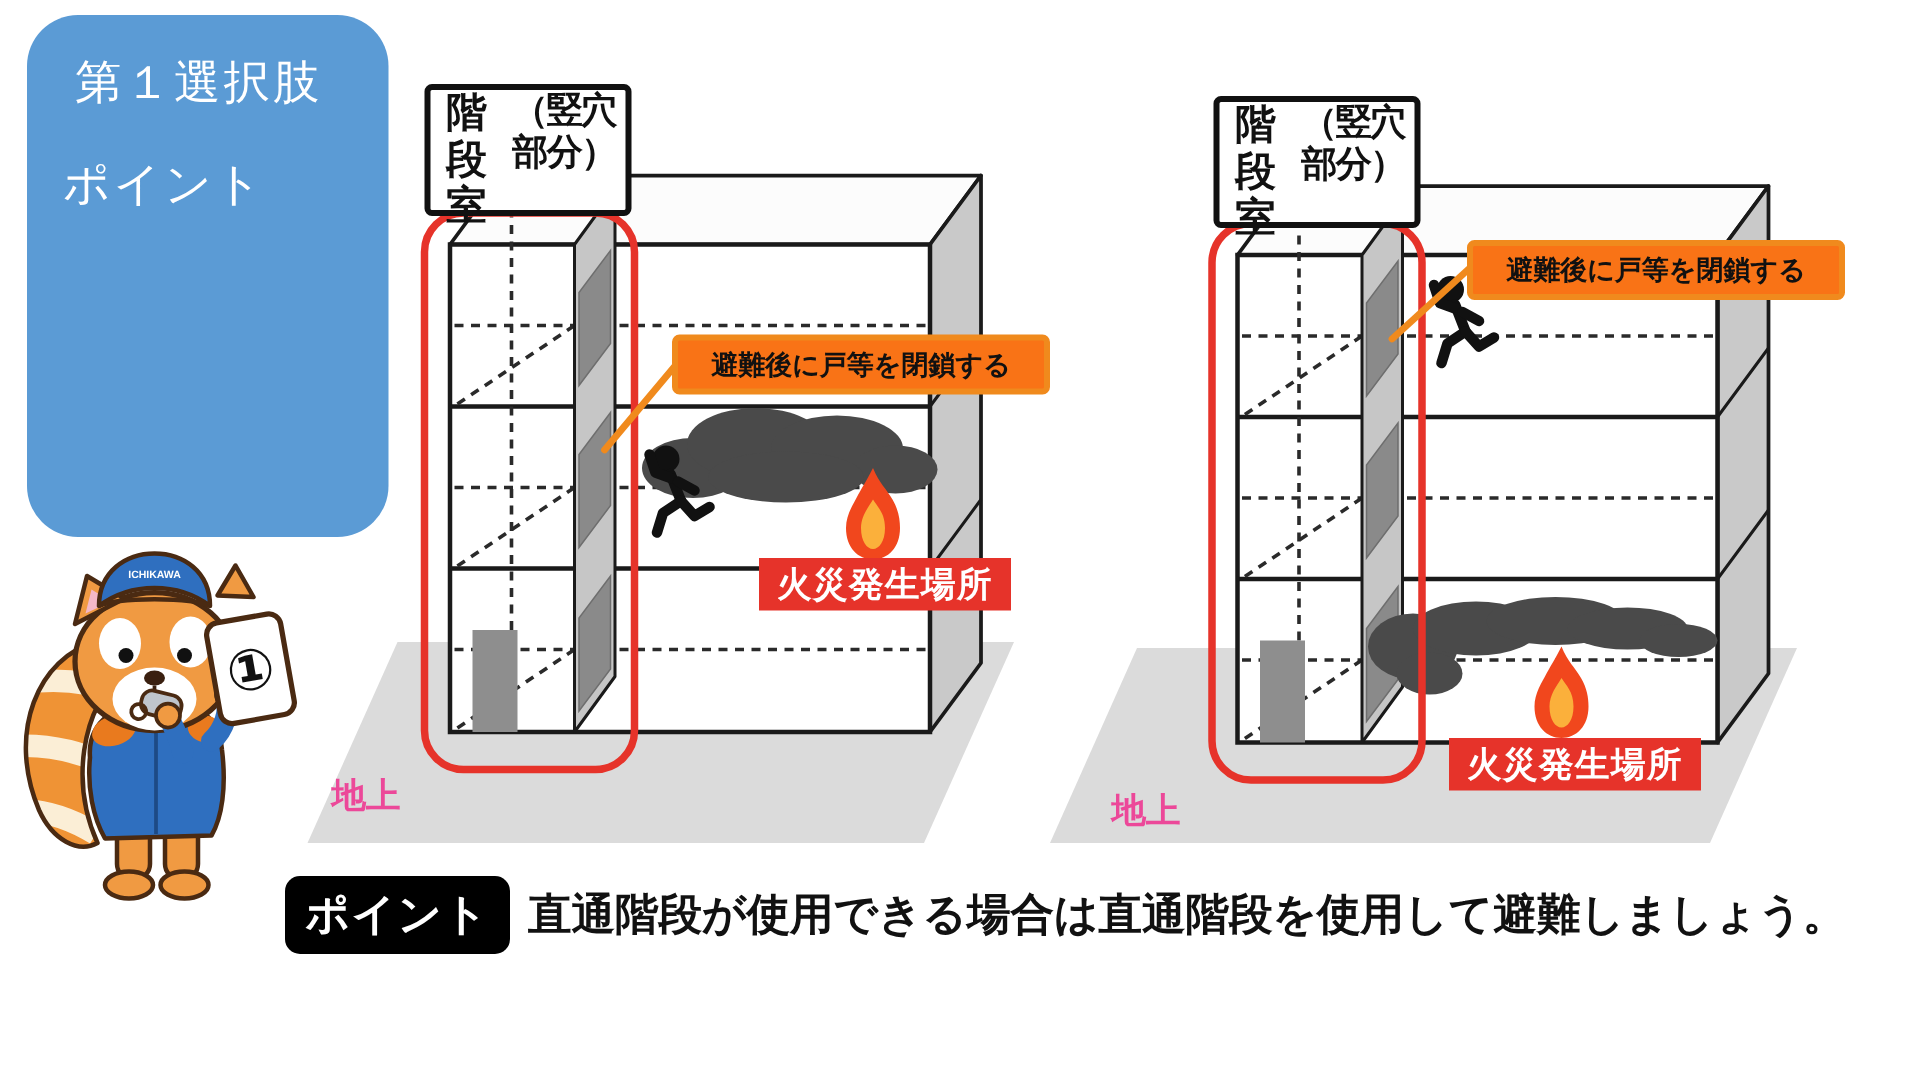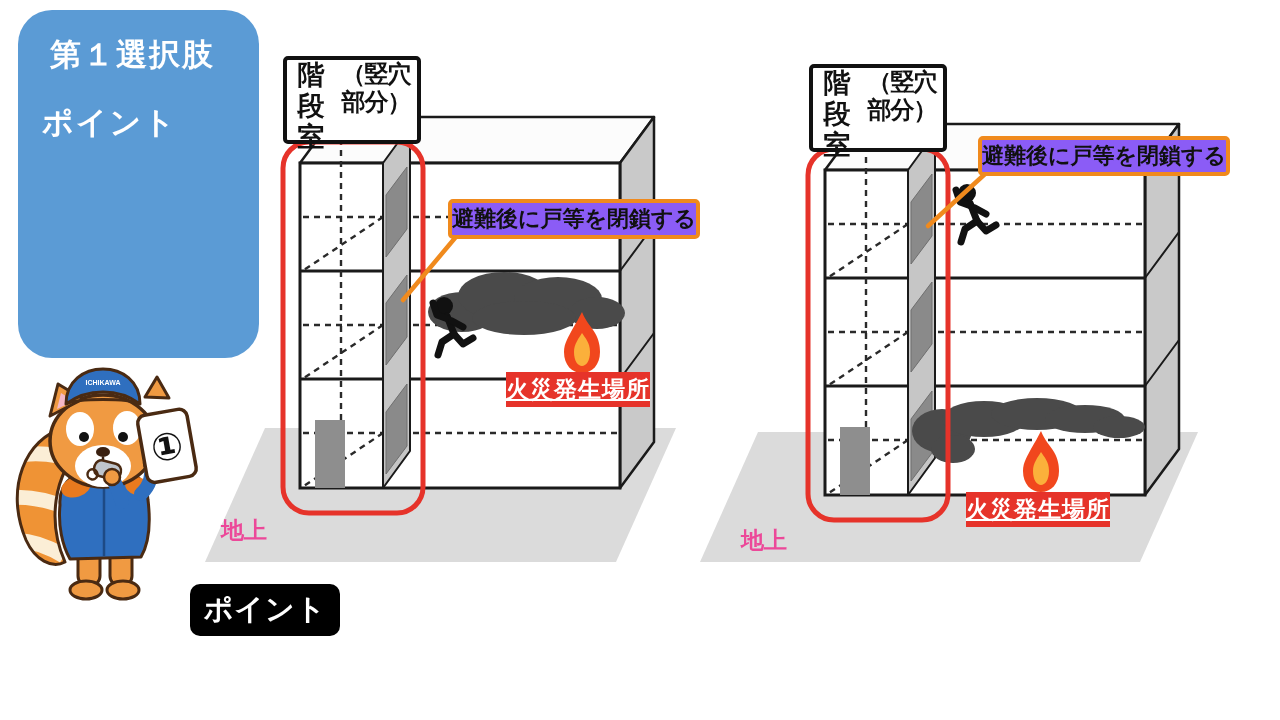--- a/index.html
+++ b/index.html
@@ -4,44 +4,44 @@
 <style>
   html,body{margin:0;padding:0;background:#888;}
   #stage{position:relative;width:1280px;height:720px;background:#ffffff;overflow:hidden;
          font-family:"Liberation Sans","DejaVu Sans",sans-serif;}
   #stage *{box-sizing:border-box;}
   .abs{position:absolute;}
   svg{position:absolute;left:0;top:0;}
 
   
   .option-panel{left:18px;top:10px;width:241px;height:348px;background:#5B9BD5;
-    border-radius:34px;color:#fff;font-weight:bold;font-size:31px;padding:24px 0 0 32px;
+    border-radius:34px;color:#fff;font-weight:normal;font-size:31px;padding:24px 0 0 32px;
     letter-spacing:2px;z-index:3;}
   .option-panel .l2{margin-top:26px;margin-left:-8px;}
 
   
   .stair-label{width:138px;height:88px;background:#fff;border:4px solid #111;
     border-radius:5px;text-align:center;color:#111;font-weight:bold;z-index:6;
     display:flex;flex-direction:row;justify-content:center;line-height:1.15;}
   .stair-label .t1{font-size:27px;}
   .stair-label .t2{font-size:24px;letter-spacing:-1px;}
   .stair-left{left:283px;top:56px;}
   .stair-right{left:809px;top:64px;}
 
   
-  .callout{width:252px;height:40px;background:#8b5cf6;border:4px solid #F08A1D;border-radius:5px;
-    display:flex;align-items:center;justify-content:center;font-size:22px;font-weight:bold;
-    color:#111;z-index:6;white-space:nowrap;}
+  .callout{width:252px;height:40px;background:#f97316;border:4px solid #F08A1D;border-radius:5px;
+    display:flex;align-items:center;justify-content:center;font-size:18px;font-weight:bold;
+    color:#111;z-index:6;white-space:nowrap;margin-top:24px;}
   .callout-left{left:448px;top:199px;}
   .callout-right{left:978px;top:136px;}
 
   
-  .fire-loc{width:144px;height:35px;background:#E6332A;color:#fff;font-weight:bold;
+  .fire-loc{width:168px;height:35px;background:#E6332A;color:#fff;font-weight:bold;
     font-size:23px;display:flex;align-items:center;justify-content:center;z-index:6;
-    letter-spacing:1px;white-space:nowrap;text-decoration:underline;}
+    letter-spacing:1px;white-space:nowrap;}
   .fire-loc-left{left:506px;top:372px;}
   .fire-loc-right{left:966px;top:492px;}
 
   
   .ground-label{font-size:23px;font-weight:bold;color:#ec4899;z-index:4;}
   .ground-left{left:221px;top:515px;}
   .ground-right{left:741px;top:525px;}
 
   
   .point-badge{left:190px;top:584px;width:150px;height:52px;background:#000000;
@@ -210,14 +210,15 @@
 <div class="abs callout callout-left">避難後に戸等を閉鎖する</div>
 <div class="abs callout callout-right">避難後に戸等を閉鎖する</div>
 
 <div class="abs fire-loc fire-loc-left">火災発生場所</div>
 <div class="abs fire-loc fire-loc-right">火災発生場所</div>
 
 <div class="abs ground-label ground-left">地上</div>
 <div class="abs ground-label ground-right">地上</div>
 
 <div class="abs point-badge">ポイント</div>
+<div class="abs point-text">直通階段が使用できる場合は直通階段を使用して避難しましょう。</div>
 
 </div>
 
 </body></html>

